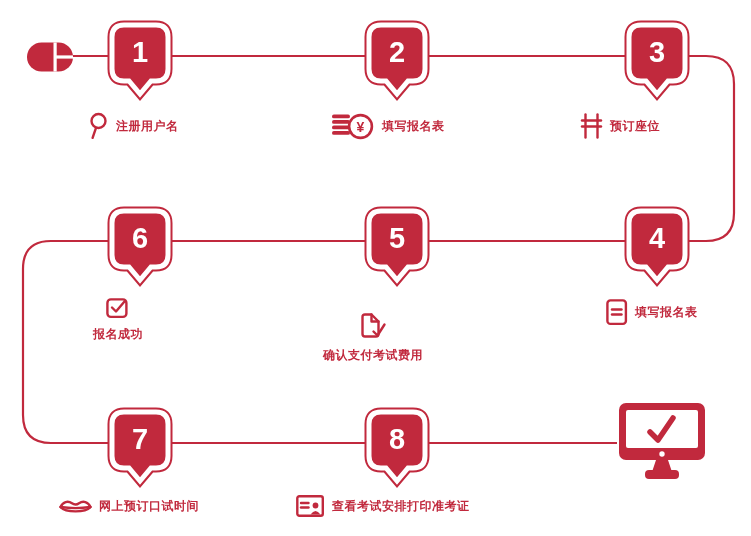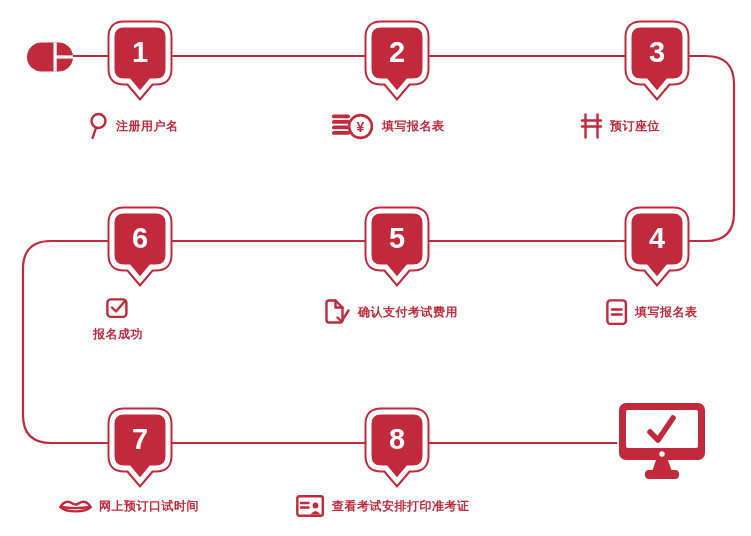--- a/index.html
+++ b/index.html
@@ -141,21 +141,21 @@
   <span class="ic">
     <svg width="22" height="27" viewBox="0 0 22 27">
       <rect class="st" x="1.4" y="1.4" width="18.5" height="23.5" rx="3"></rect>
       <line class="st" x1="6" y1="10.5" x2="15.5" y2="10.5" stroke-width="2.2"></line>
       <line class="st" x1="6" y1="15.5" x2="15.5" y2="15.5" stroke-width="2.2"></line>
     </svg>
   </span>
   <span class="txt">填写报名表</span>
 </div>
 
-<div class="abs label" style="left:323px;top:297px;">
+<div class="abs label" style="left:323px;top:312px;flex-direction:column;">
   <span class="ic">
     <svg width="28" height="28" viewBox="0 0 28 28">
       <path class="st" d="M6,2.5 H12.5 L19.5,9.5 V22 Q19.5,24.5 17,24.5 H6 Q3.5,24.5 3.5,22 V5 Q3.5,2.5 6,2.5 Z"></path>
       <path class="st" d="M12.5,2.5 V9.5 H19.5" stroke-width="2"></path>
       <polyline class="st" points="14.5,19.5 18.5,23.5 25.5,12.5" stroke-width="2.8"></polyline>
     </svg>
   </span>
   <span class="txt">确认支付考试费用</span>
 </div>
 

